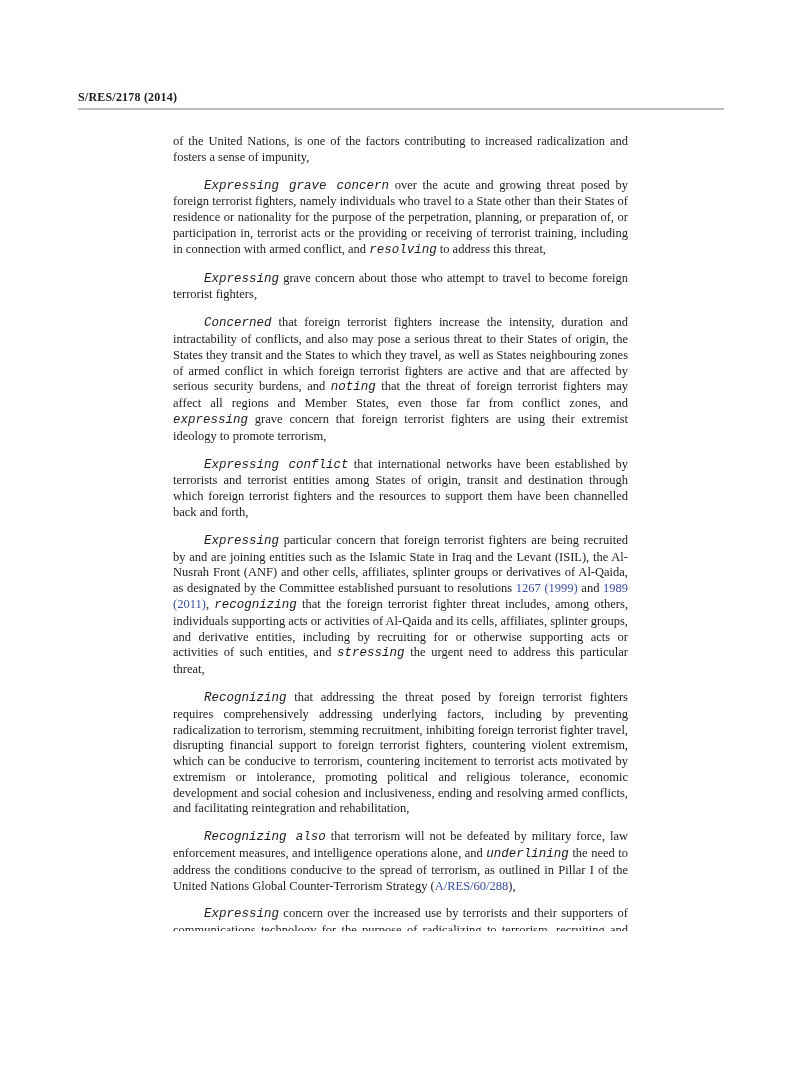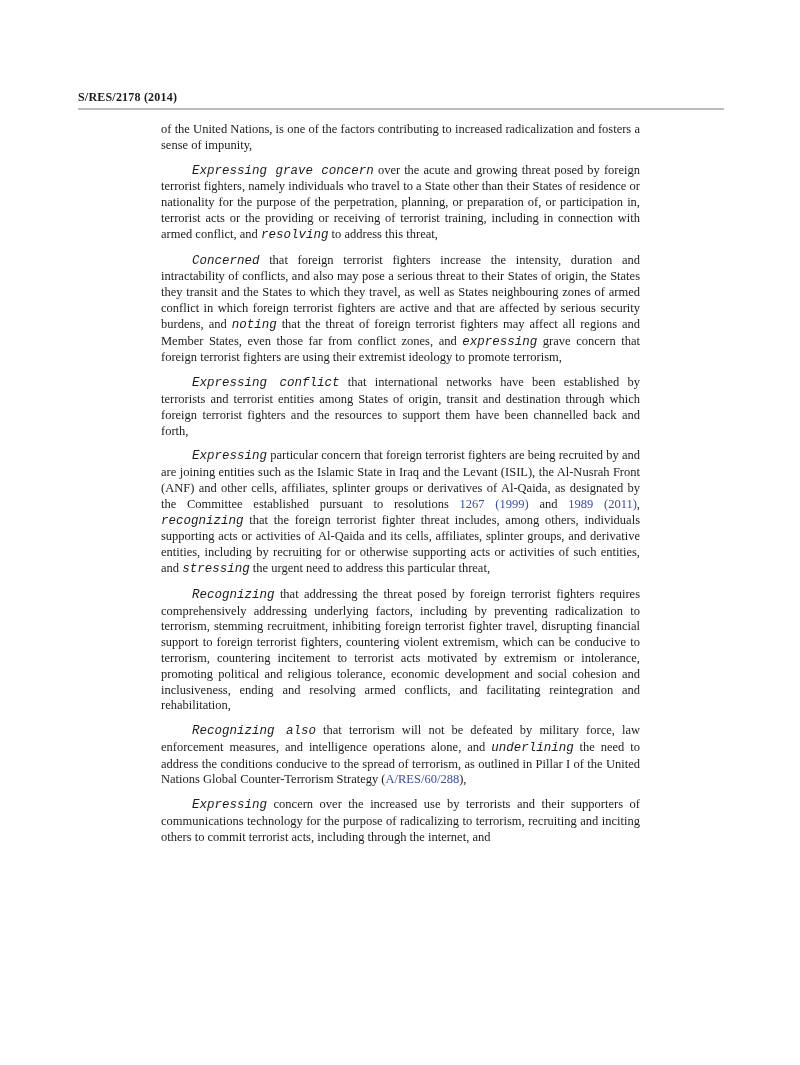--- a/index.html
+++ b/index.html
@@ -31,21 +31,21 @@
   }
   .doc-body {
     position: absolute;
     left: 161px;
     top: 122px;
     width: 479px;
     text-align: justify;
     font-size: 12.5px;
     line-height: 15.8px;
   }
-  .para { margin: 0; text-indent: 31px; }
+  .para { margin: 12px; text-indent: 31px; }
   .para.no-indent { text-indent: 0; }
   .para + .para { margin-top: 9px; }
   .it { font-style: italic; font-family: Liberation Mono, monospace; }
   a.res-link {
     color: var(--link-blue, #3b4da0);
     text-decoration: none;
     cursor: pointer;
   }
   .footer-page-number {
     position: absolute;
@@ -65,20 +65,21 @@
 </head>
 <body>
 
 <div class="page">
   <span class="doc-symbol">S/RES/2178 (2014)</span>
   <div class="header-rule"></div>
 
   <div class="doc-body" id="doc-body">
       <p class="para no-indent"><span>of the United Nations, is one of the factors contributing to increased radicalization and fosters a sense of impunity,</span></p>
       <p class="para"><span class="it">Expressing grave concern</span><span> over the acute and growing threat posed by foreign terrorist fighters, namely individuals who travel to a State other than their States of residence or nationality for the purpose of the perpetration, planning, or preparation of, or participation in, terrorist acts or the providing or receiving of terrorist training, including in connection with armed conflict, and </span><span class="it">resolving</span><span> to address this threat,</span></p>
+      <p class="para"><span class="it">Expressing</span><span> grave concern about those who attempt to travel to become foreign terrorist fighters,</span></p>
       <p class="para"><span class="it">Concerned</span><span> that foreign terrorist fighters increase the intensity, duration and intractability of conflicts, and also may pose a serious threat to their States of origin, the States they transit and the States to which they travel, as well as States neighbouring zones of armed conflict in which foreign terrorist fighters are active and that are affected by serious security burdens, and </span><span class="it">noting</span><span> that the threat of foreign terrorist fighters may affect all regions and Member States, even those far from conflict zones, and </span><span class="it">expressing</span><span> grave concern that foreign terrorist fighters are using their extremist ideology to promote terrorism,</span></p>
       <p class="para"><span class="it">Expressing conflict</span><span> that international networks have been established by terrorists and terrorist entities among States of origin, transit and destination through which foreign terrorist fighters and the resources to support them have been channelled back and forth,</span></p>
       <p class="para"><span class="it">Expressing</span><span> particular concern that foreign terrorist fighters are being recruited by and are joining entities such as the Islamic State in Iraq and the Levant (ISIL), the Al-Nusrah Front (ANF) and other cells, affiliates, splinter groups or derivatives of Al-Qaida, as designated by the Committee established pursuant to resolutions </span><a class="res-link" href="#">1267 (1999)</a><span> and </span><a class="res-link" href="#">1989 (2011)</a><span>, </span><span class="it">recognizing</span><span> that the foreign terrorist fighter threat includes, among others, individuals supporting acts or activities of Al-Qaida and its cells, affiliates, splinter groups, and derivative entities, including by recruiting for or otherwise supporting acts or activities of such entities, and </span><span class="it">stressing</span><span> the urgent need to address this particular threat,</span></p>
       <p class="para"><span class="it">Recognizing</span><span> that addressing the threat posed by foreign terrorist fighters requires comprehensively addressing underlying factors, including by preventing radicalization to terrorism, stemming recruitment, inhibiting foreign terrorist fighter travel, disrupting financial support to foreign terrorist fighters, countering violent extremism, which can be conducive to terrorism, countering incitement to terrorist acts motivated by extremism or intolerance, promoting political and religious tolerance, economic development and social cohesion and inclusiveness, ending and resolving armed conflicts, and facilitating reintegration and rehabilitation,</span></p>
       <p class="para"><span class="it">Recognizing also</span><span> that terrorism will not be defeated by military force, law enforcement measures, and intelligence operations alone, and </span><span class="it">underlining</span><span> the need to address the conditions conducive to the spread of terrorism, as outlined in Pillar I of the United Nations Global Counter-Terrorism Strategy (</span><a class="res-link" href="#">A/RES/60/288</a><span>),</span></p>
       <p class="para"><span class="it">Expressing</span><span> concern over the increased use by terrorists and their supporters of communications technology for the purpose of radicalizing to terrorism, recruiting and inciting others to commit terrorist acts, including through the internet, and</span></p>
     </div>
 
   <span class="footer-page-number">7/8</span>
   <span class="footer-doc-number">13-61606</span>

